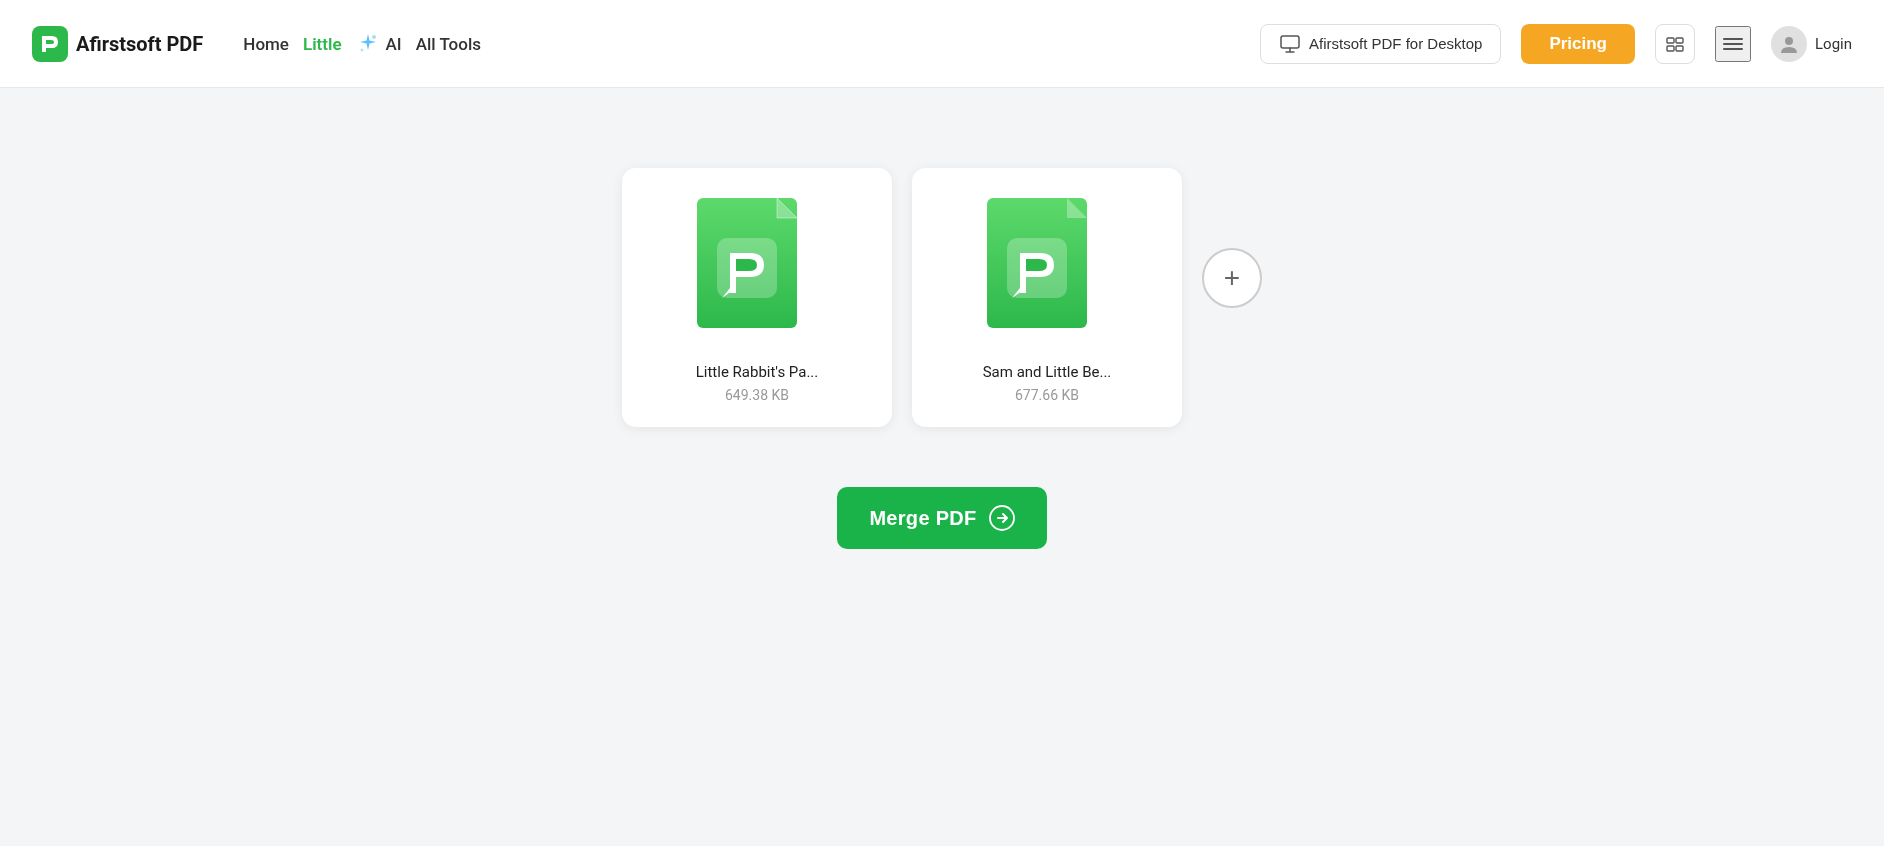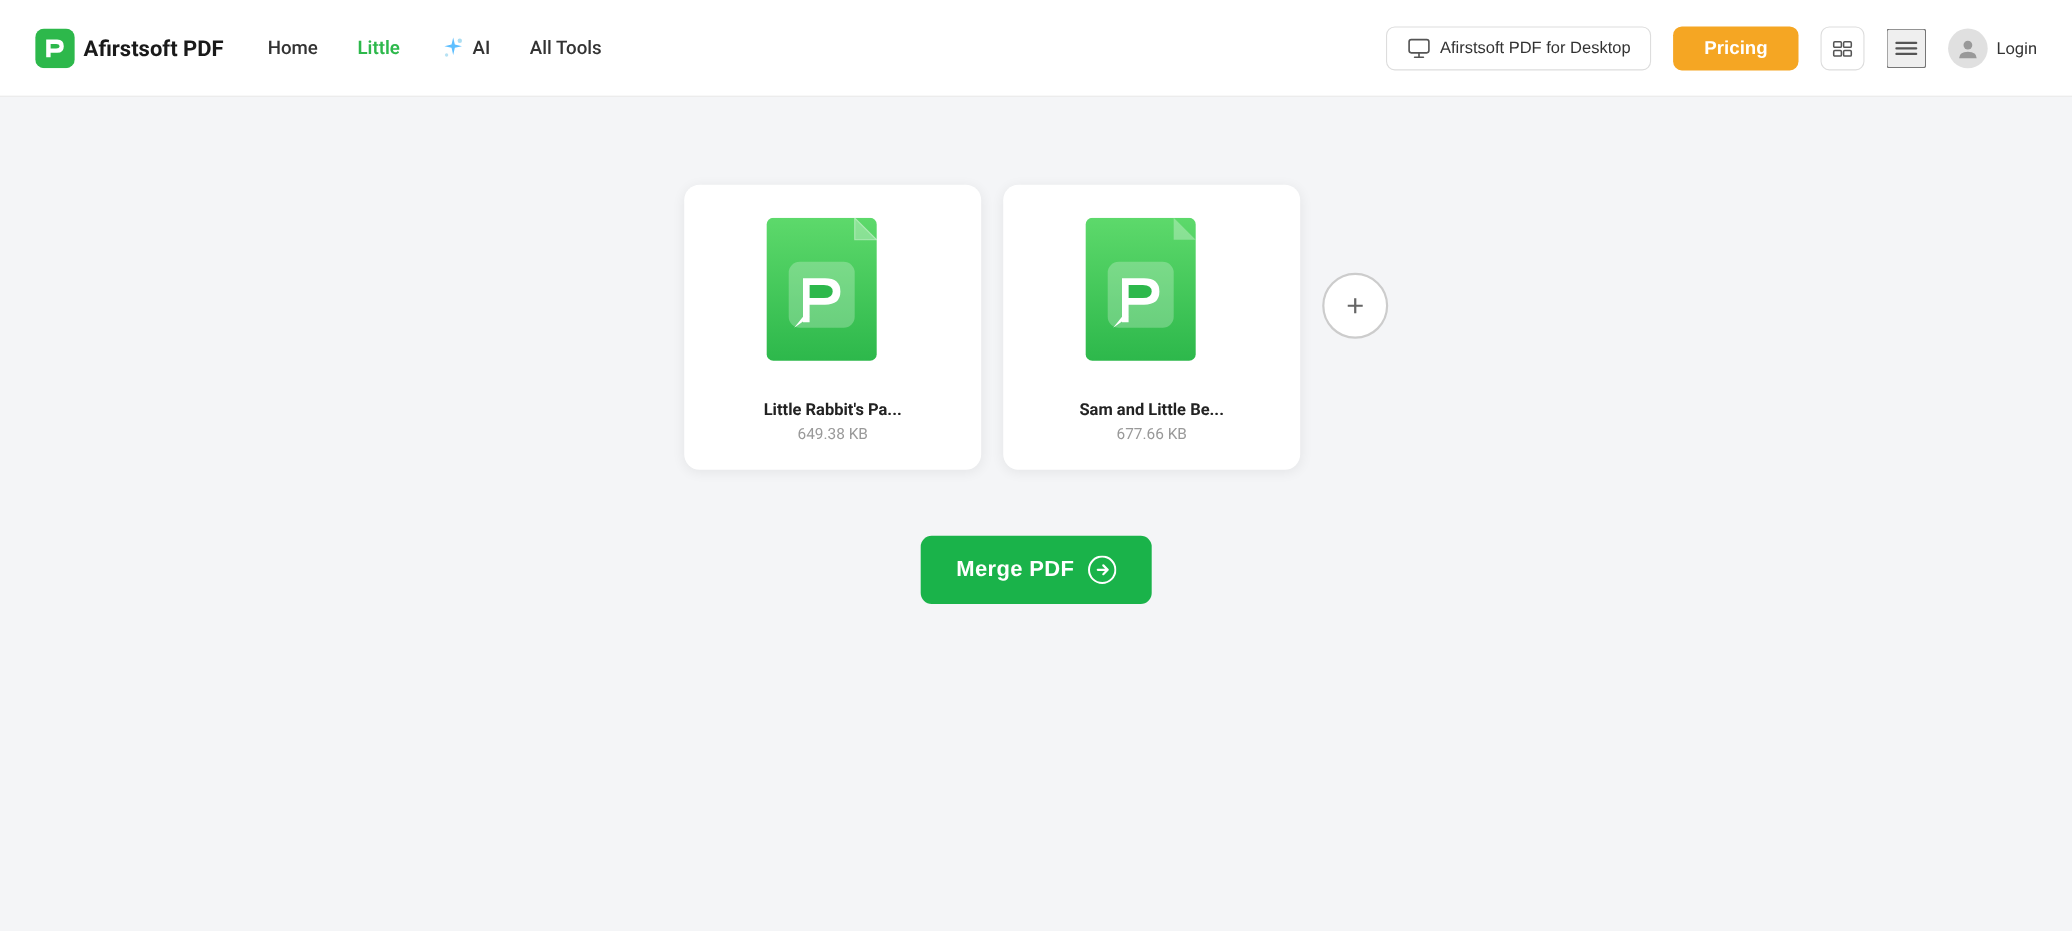--- a/index.html
+++ b/index.html
@@ -29,21 +29,21 @@
       height: 36px;
     }
     .logo-text {
       font-size: 20px;
       font-weight: 700;
       color: #1a1a1a;
     }
     .nav {
       display: flex;
       align-items: center;
-      gap: 36px;
+      gap: 14px;
       flex: 1;
     }
     .nav-item {
       font-size: 17px;
       color: #333;
       cursor: pointer;
       font-weight: 500;
       text-decoration: none;
     }
     .nav-item.active {
@@ -164,21 +164,21 @@
       margin-bottom: 20px;
     }
 
     .file-icon-svg {
       width: 100%;
       height: 100%;
     }
 
     .file-name {
       font-size: 15px;
-      font-weight: 700;
+      font-weight: 400;
       color: #222;
       margin-bottom: 6px;
       text-align: center;
     }
     .file-size {
       font-size: 14px;
       color: #999;
       text-align: right;
     }
 

